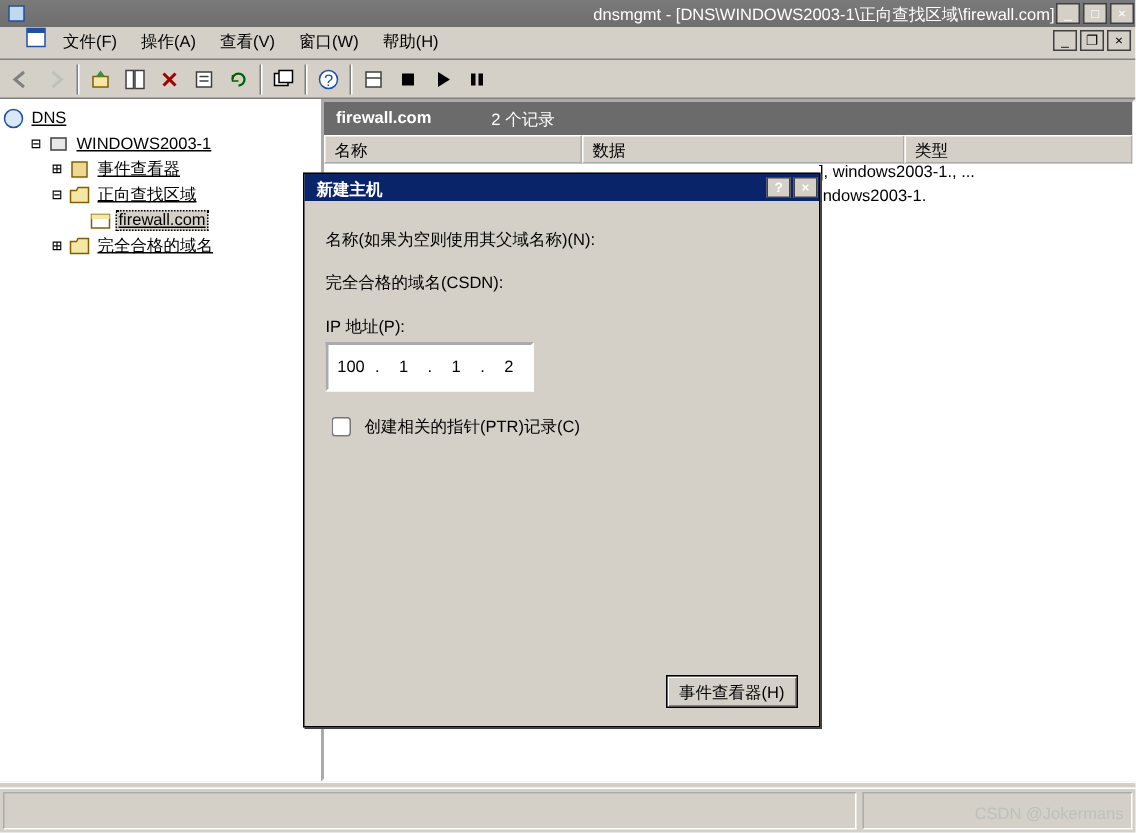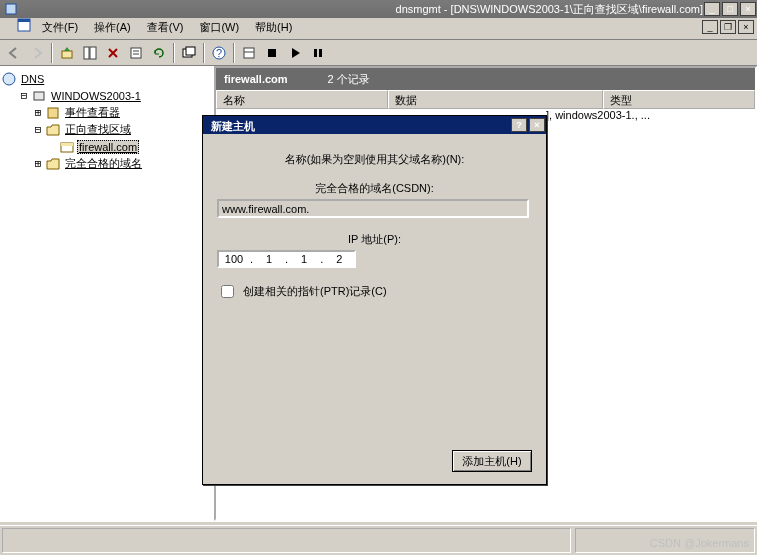--- a/index.html
+++ b/index.html
@@ -42,24 +42,24 @@
 .c1{width:172px;} .c2{width:152px;} .c3{flex:1;}
 .rows{position:relative;flex:1;}
 .row{display:flex;height:16px;}
 .row .rc{padding:0 6px;overflow:hidden;white-space:nowrap;}
 
 
 .dialog{position:absolute;left:202px;top:115px;width:345px;height:370px;background:#d4d0c8;border:1px solid #000;box-shadow:1px 1px 0 #404040;}
 .dlg-title{height:18px;background:linear-gradient(#0a246a,#0a246a);color:#fff;display:flex;align-items:flex-end;font-weight:bold;padding-left:8px;}
 .dlg-title .sp{flex:1;}
 .dlg-body{padding:12px 14px;}
-.fld-lbl{margin-top:6px;margin-bottom:3px;text-align:center;}
+.fld-lbl{margin-top:6px;margin-bottom:3px;}
 .txtinput{width:312px;height:19px;border:2px inset #fff;background:#fff;padding:1px 3px;font-family:inherit;font-size:11px;}
 .txtinput[readonly]{background:#d4d0c8;}
-.ipbox{display:inline-flex;border:2px inset #fff;background:#fff;height:18px;align-items:center;}
+.ipbox{display:inline-flex;border:2px inset #fff;background:#fff;height:33px;align-items:center;}
 .ipseg{width:30px;border:none;text-align:center;font-size:11px;background:transparent;font-family:inherit;}
 .ipdot{padding:0 1px;}
 .chk{display:flex;align-items:center;margin-top:14px;gap:6px;}
 .chk input{width:13px;height:13px;}
 .dlg-btns{position:absolute;right:14px;bottom:12px;display:flex;gap:8px;}
 .btn{min-width:80px;height:22px;background:#d4d0c8;border:1px solid #000;box-shadow:inset 1px 1px #fff,inset -1px -1px #808080;cursor:default;padding:0 8px;}
 
 
 .taskbar{position:absolute;left:0;bottom:0;width:100%;height:34px;}
 .taskbar .tb1{height:4px;background:#d4d0c8;border-top:1px solid #fff;}
@@ -241,20 +241,21 @@
     </div>
     <div class="rows">
       <div class="row">
         <div class="rc c1"></div>
           <div class="rc c2"></div>
           <div class="rc c3">], windows2003-1., ...</div>
       </div>
       <div class="row">
         <div class="rc c1"></div>
           <div class="rc c2"></div>
+          <div class="rc c3">indows2003-1.</div>
       </div>
     </div>
   </div>
 </div>
 
 <div class="taskbar">
   <div class="tb1"></div>
   <div class="tb2">
     <div class="trayslot"></div>
     <div class="trayslot" style="flex:0 0 180px"></div>
@@ -266,32 +267,31 @@
 <div class="dialog">
   <div class="dlg-title">
     <span>新建主机</span>
     <span class="sp"></span>
     <div class="winbtn">?</div>
     <div class="winbtn">×</div>
   </div>
   <div class="dlg-body">
     <div class="fld-lbl">名称(如果为空则使用其父域名称)(N):</div>
     <div class="fld-lbl" style="margin-top:14px">完全合格的域名(CSDN):</div>
-    <input class="txtinput" readonly="" value="www.firewall.com." style="">
     <div class="fld-lbl" style="margin-top:14px">IP 地址(P):</div>
     <div class="ipbox">
       <input class="ipseg" value="100" style="">
         <span class="ipdot">.</span>
       <input class="ipseg" value="1" style="">
         <span class="ipdot">.</span>
       <input class="ipseg" value="1" style="">
         <span class="ipdot">.</span>
       <input class="ipseg" value="2" style="">
     </div>
     <label class="chk">
       <input type="checkbox" style="">
       <span>创建相关的指针(PTR)记录(C)</span>
     </label>
   </div>
   <div class="dlg-btns">
-    <button class="btn">添加主机(H)</button>
+    <button class="btn">事件查看器(H)</button>
   </div>
 </div>
 
 </body></html>

